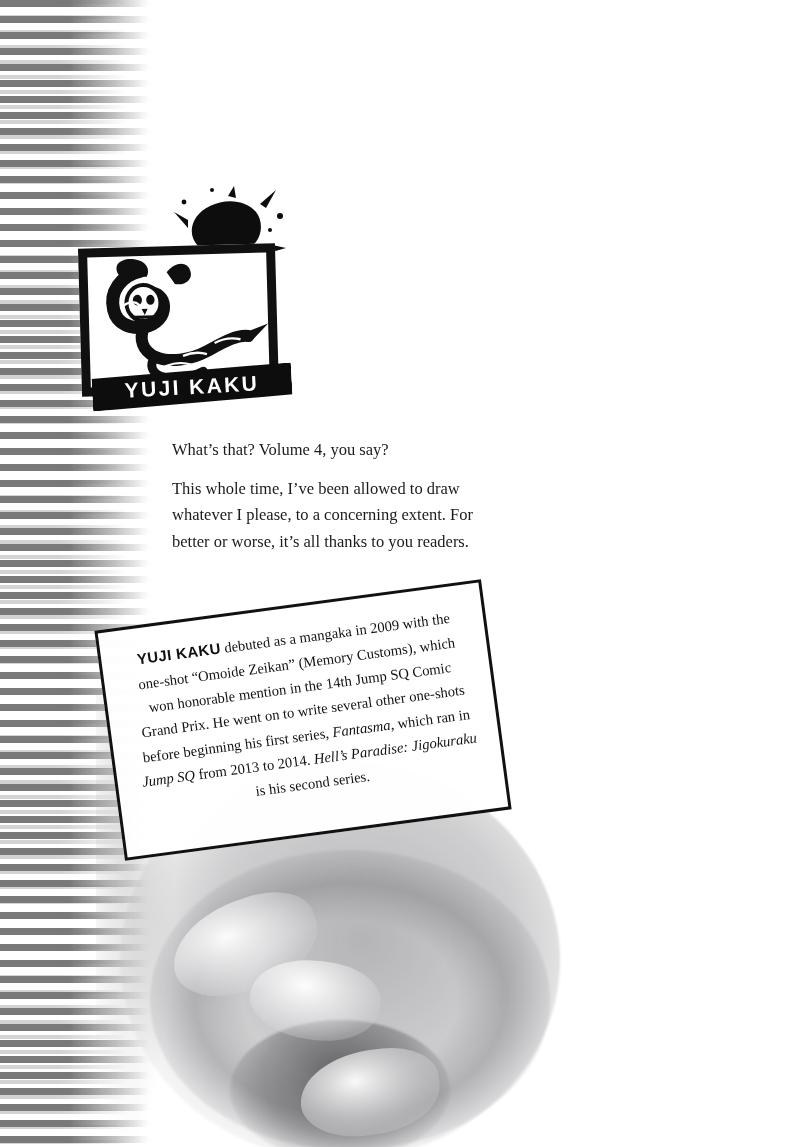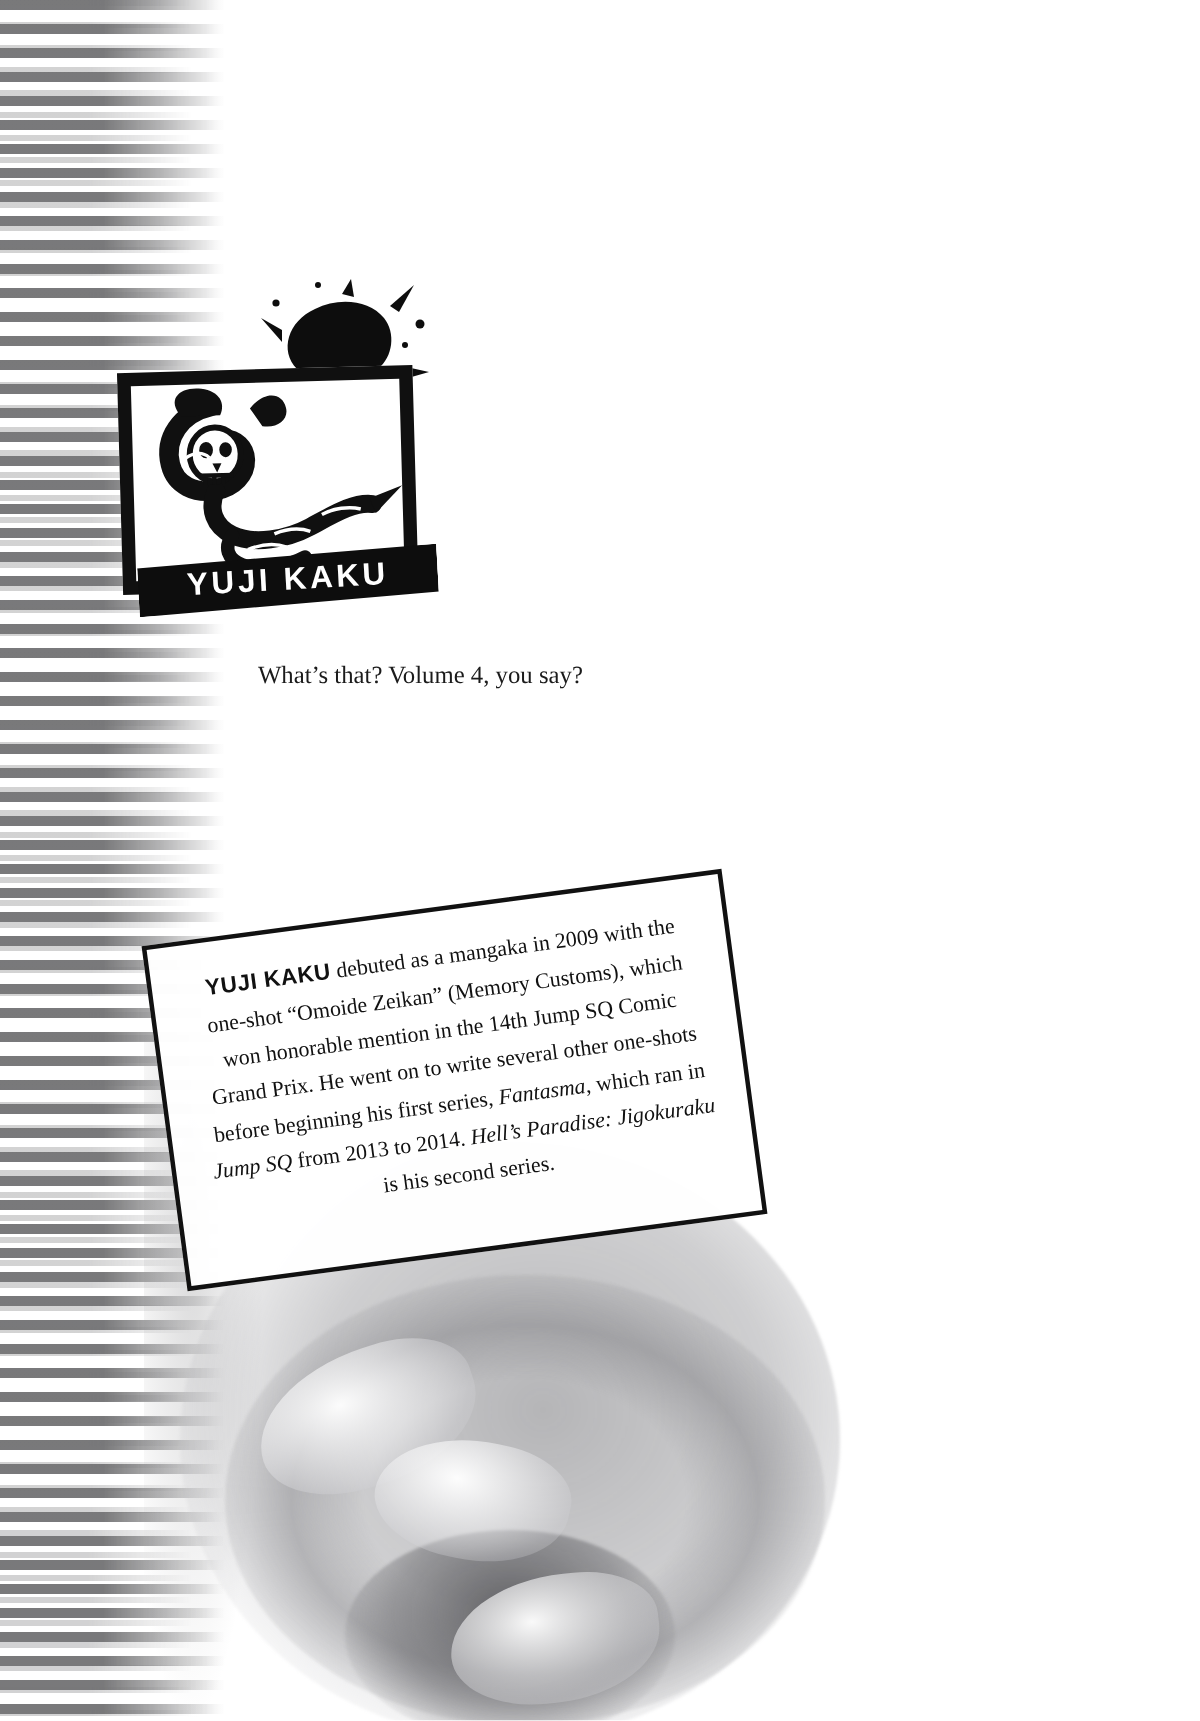--- a/index.html
+++ b/index.html
@@ -254,20 +254,21 @@
       <path d="M160 82 L182 74 L164 92 Z" fill="#101010"></path>
     </svg>
 
     <div class="name-banner">
       <span>YUJI KAKU</span>
     </div>
   </div>
 
   <div class="message">
     <p>What’s that? Volume 4, you say?</p>
+    <p>This whole time, I’ve been allowed to draw whatever I please, to a concerning extent. For better or worse, it’s all thanks to you readers.</p>
   </div>
 
   <div class="bio-box"></div>
   <div class="bio-text">
     <span class="name">YUJI KAKU</span><span> debuted as a mangaka in 2009 with</span>
     <span>the one-shot “Omoide Zeikan” (Memory Customs),</span>
     <span>which won honorable mention in the 14th Jump</span>
     <span>SQ Comic Grand Prix. He went on to write several</span>
     <span>other one-shots before beginning his first series,</span>
     <i>Fantasma</i><span>, which ran in </span><i>Jump SQ</i><span> from 2013 to 2014.</span>

